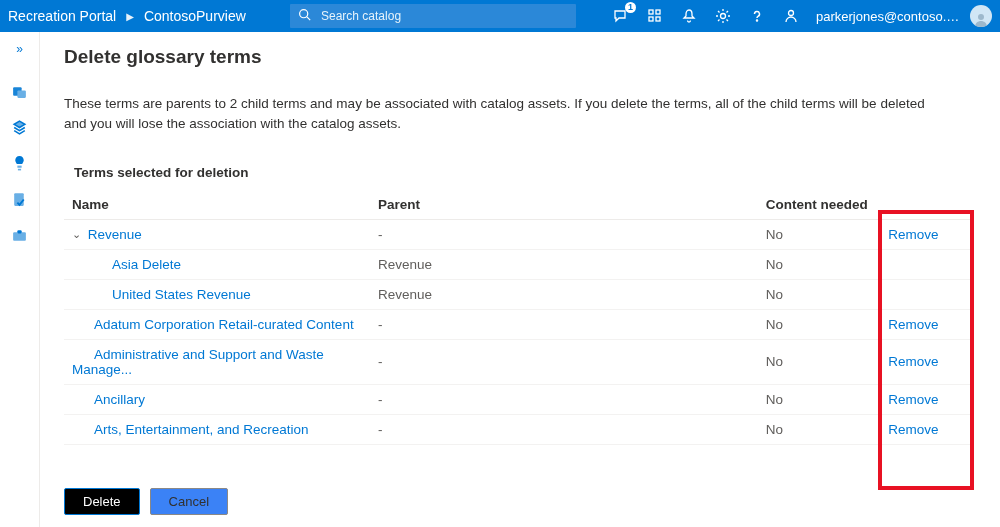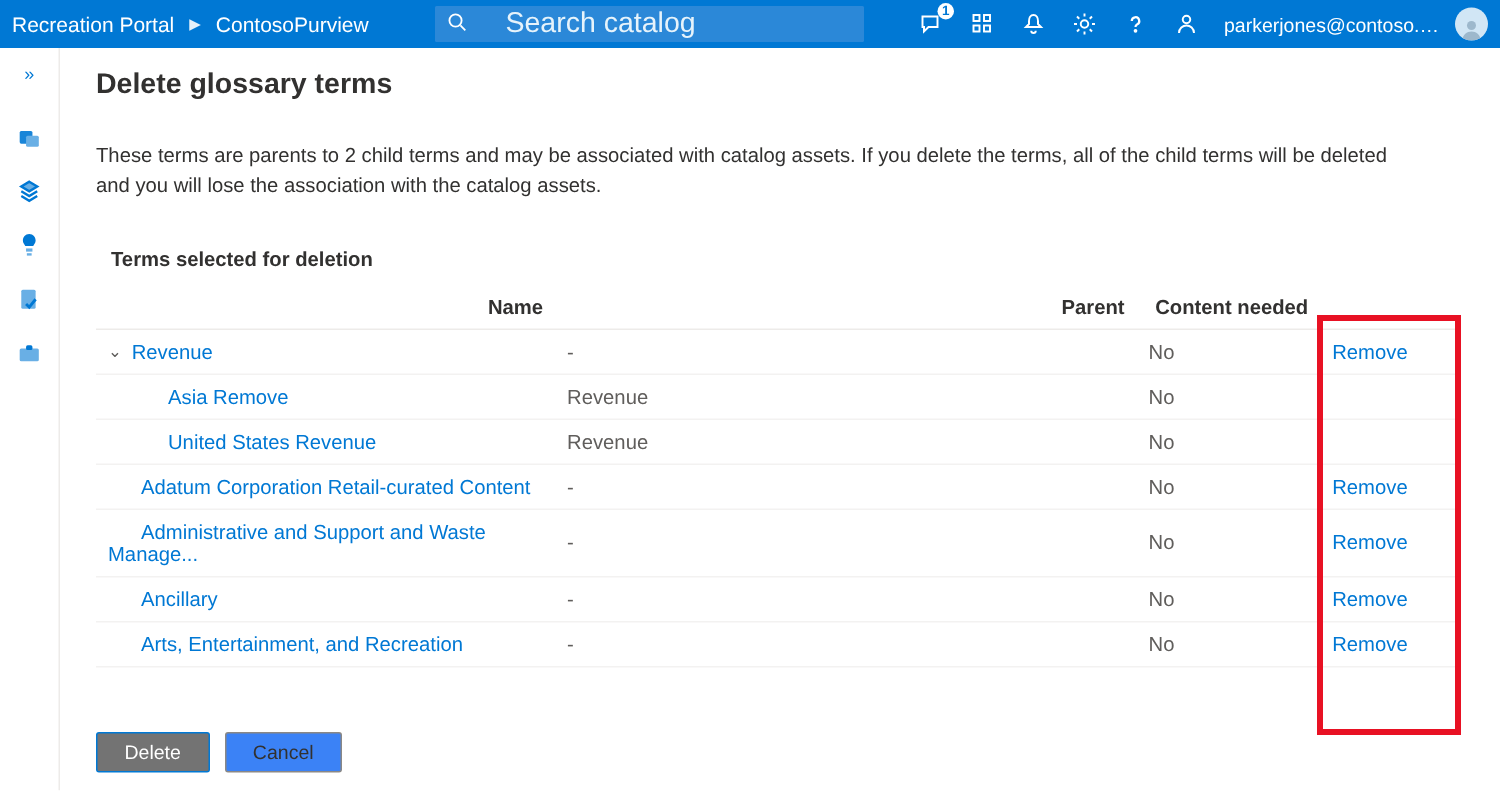--- a/index.html
+++ b/index.html
@@ -42,24 +42,24 @@
     width: 286px;
     border-radius: 1px;
     margin-left: 22px;
     padding: 0 8px;
     color: #fff;
   }
   .searchbox input {
     background: transparent;
     border: none;
     color: #0f172a;
-    font-size: 19px;
+    font-size: 12px;
     outline: none;
     width: 100%;
-    margin-left: 24px;
+    margin-left: 8px;
   }
   .searchbox input::placeholder { color: #e6f3fb; }
   .header-spacer { flex: 1; }
   .header-icons {
     display: flex;
     align-items: center;
     gap: 16px;
     margin-right: 10px;
   }
   .hicon {
@@ -149,21 +149,21 @@
     font-size: 13.5px;
     font-weight: 600;
     margin: 0 0 10px 10px;
   }
   table {
     width: 100%;
     border-collapse: collapse;
     font-size: 13.5px;
   }
   th {
-    text-align: right;
+    text-align: left;
     font-weight: 600;
     color: #323130;
     padding: 7px 8px;
     border-bottom: 1px solid #edebe9;
   }
   td {
     padding: 7px 8px;
     border-bottom: 1px solid #f3f2f1;
     color: #605e5c;
     vertical-align: middle;
@@ -201,21 +201,21 @@
     padding: 12px 0;
   }
   .btn {
     font-size: 13px;
     padding: 5px 18px;
     border-radius: 2px;
     cursor: pointer;
     font-family: inherit;
   }
   .btn-primary {
-    background: #737373;
+    background: #000000;
     color: #fff;
     border: 1px solid #0078d4;
   }
   .btn-secondary {
     background: #3b82f6;
     color: #323130;
     border: 1px solid #8a8886;
   }
   a { cursor: pointer; }
 </style>
@@ -339,21 +339,21 @@
         </tr>
       </thead>
       <tbody id="rows">
           <tr>
             <td class="name"><span class="chev">⌄</span> <a>Revenue</a></td>
             <td>-</td>
             <td>No</td>
             <td class="action"><a>Remove</a></td>
           </tr>
           <tr>
-            <td class="name"><span class="indent2"></span><a>Asia Remove</a></td>
+            <td class="name"><span class="indent2"></span><a>Asia Delete</a></td>
             <td>Revenue</td>
             <td>No</td>
             <td class="action"></td>
           </tr>
           <tr>
             <td class="name"><span class="indent2"></span><a>United States Revenue</a></td>
             <td>Revenue</td>
             <td>No</td>
             <td class="action"></td>
           </tr>

